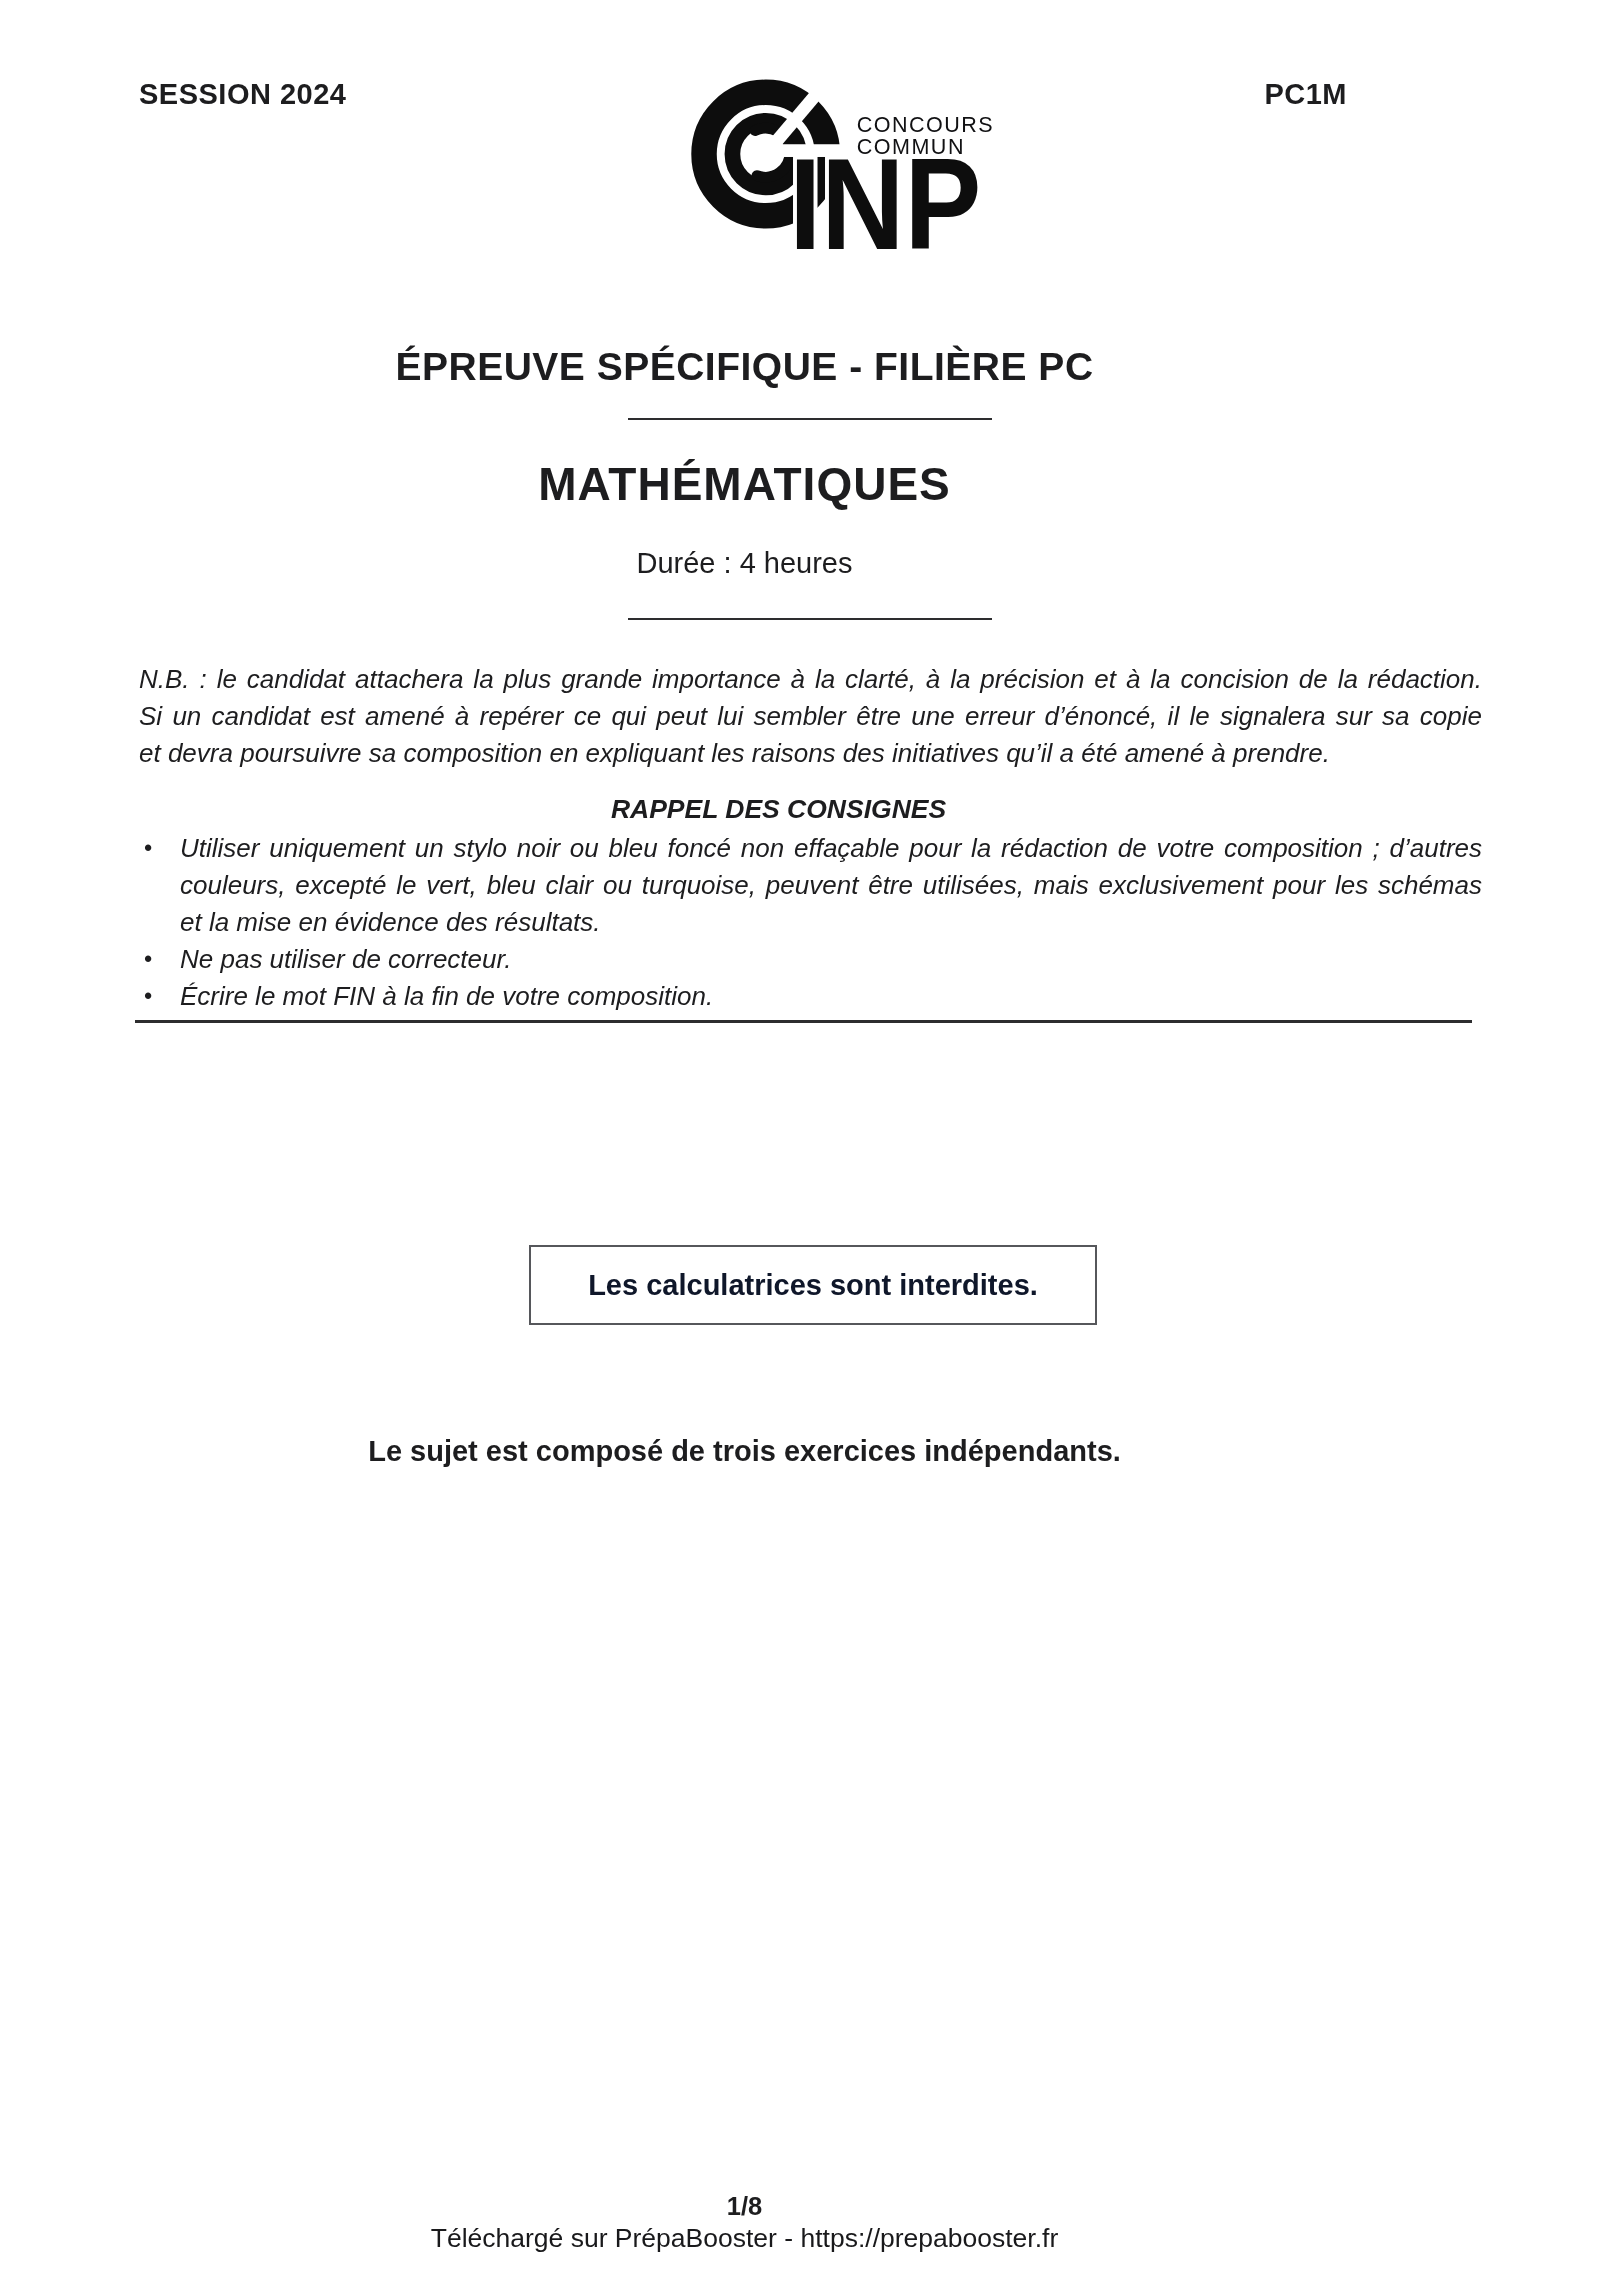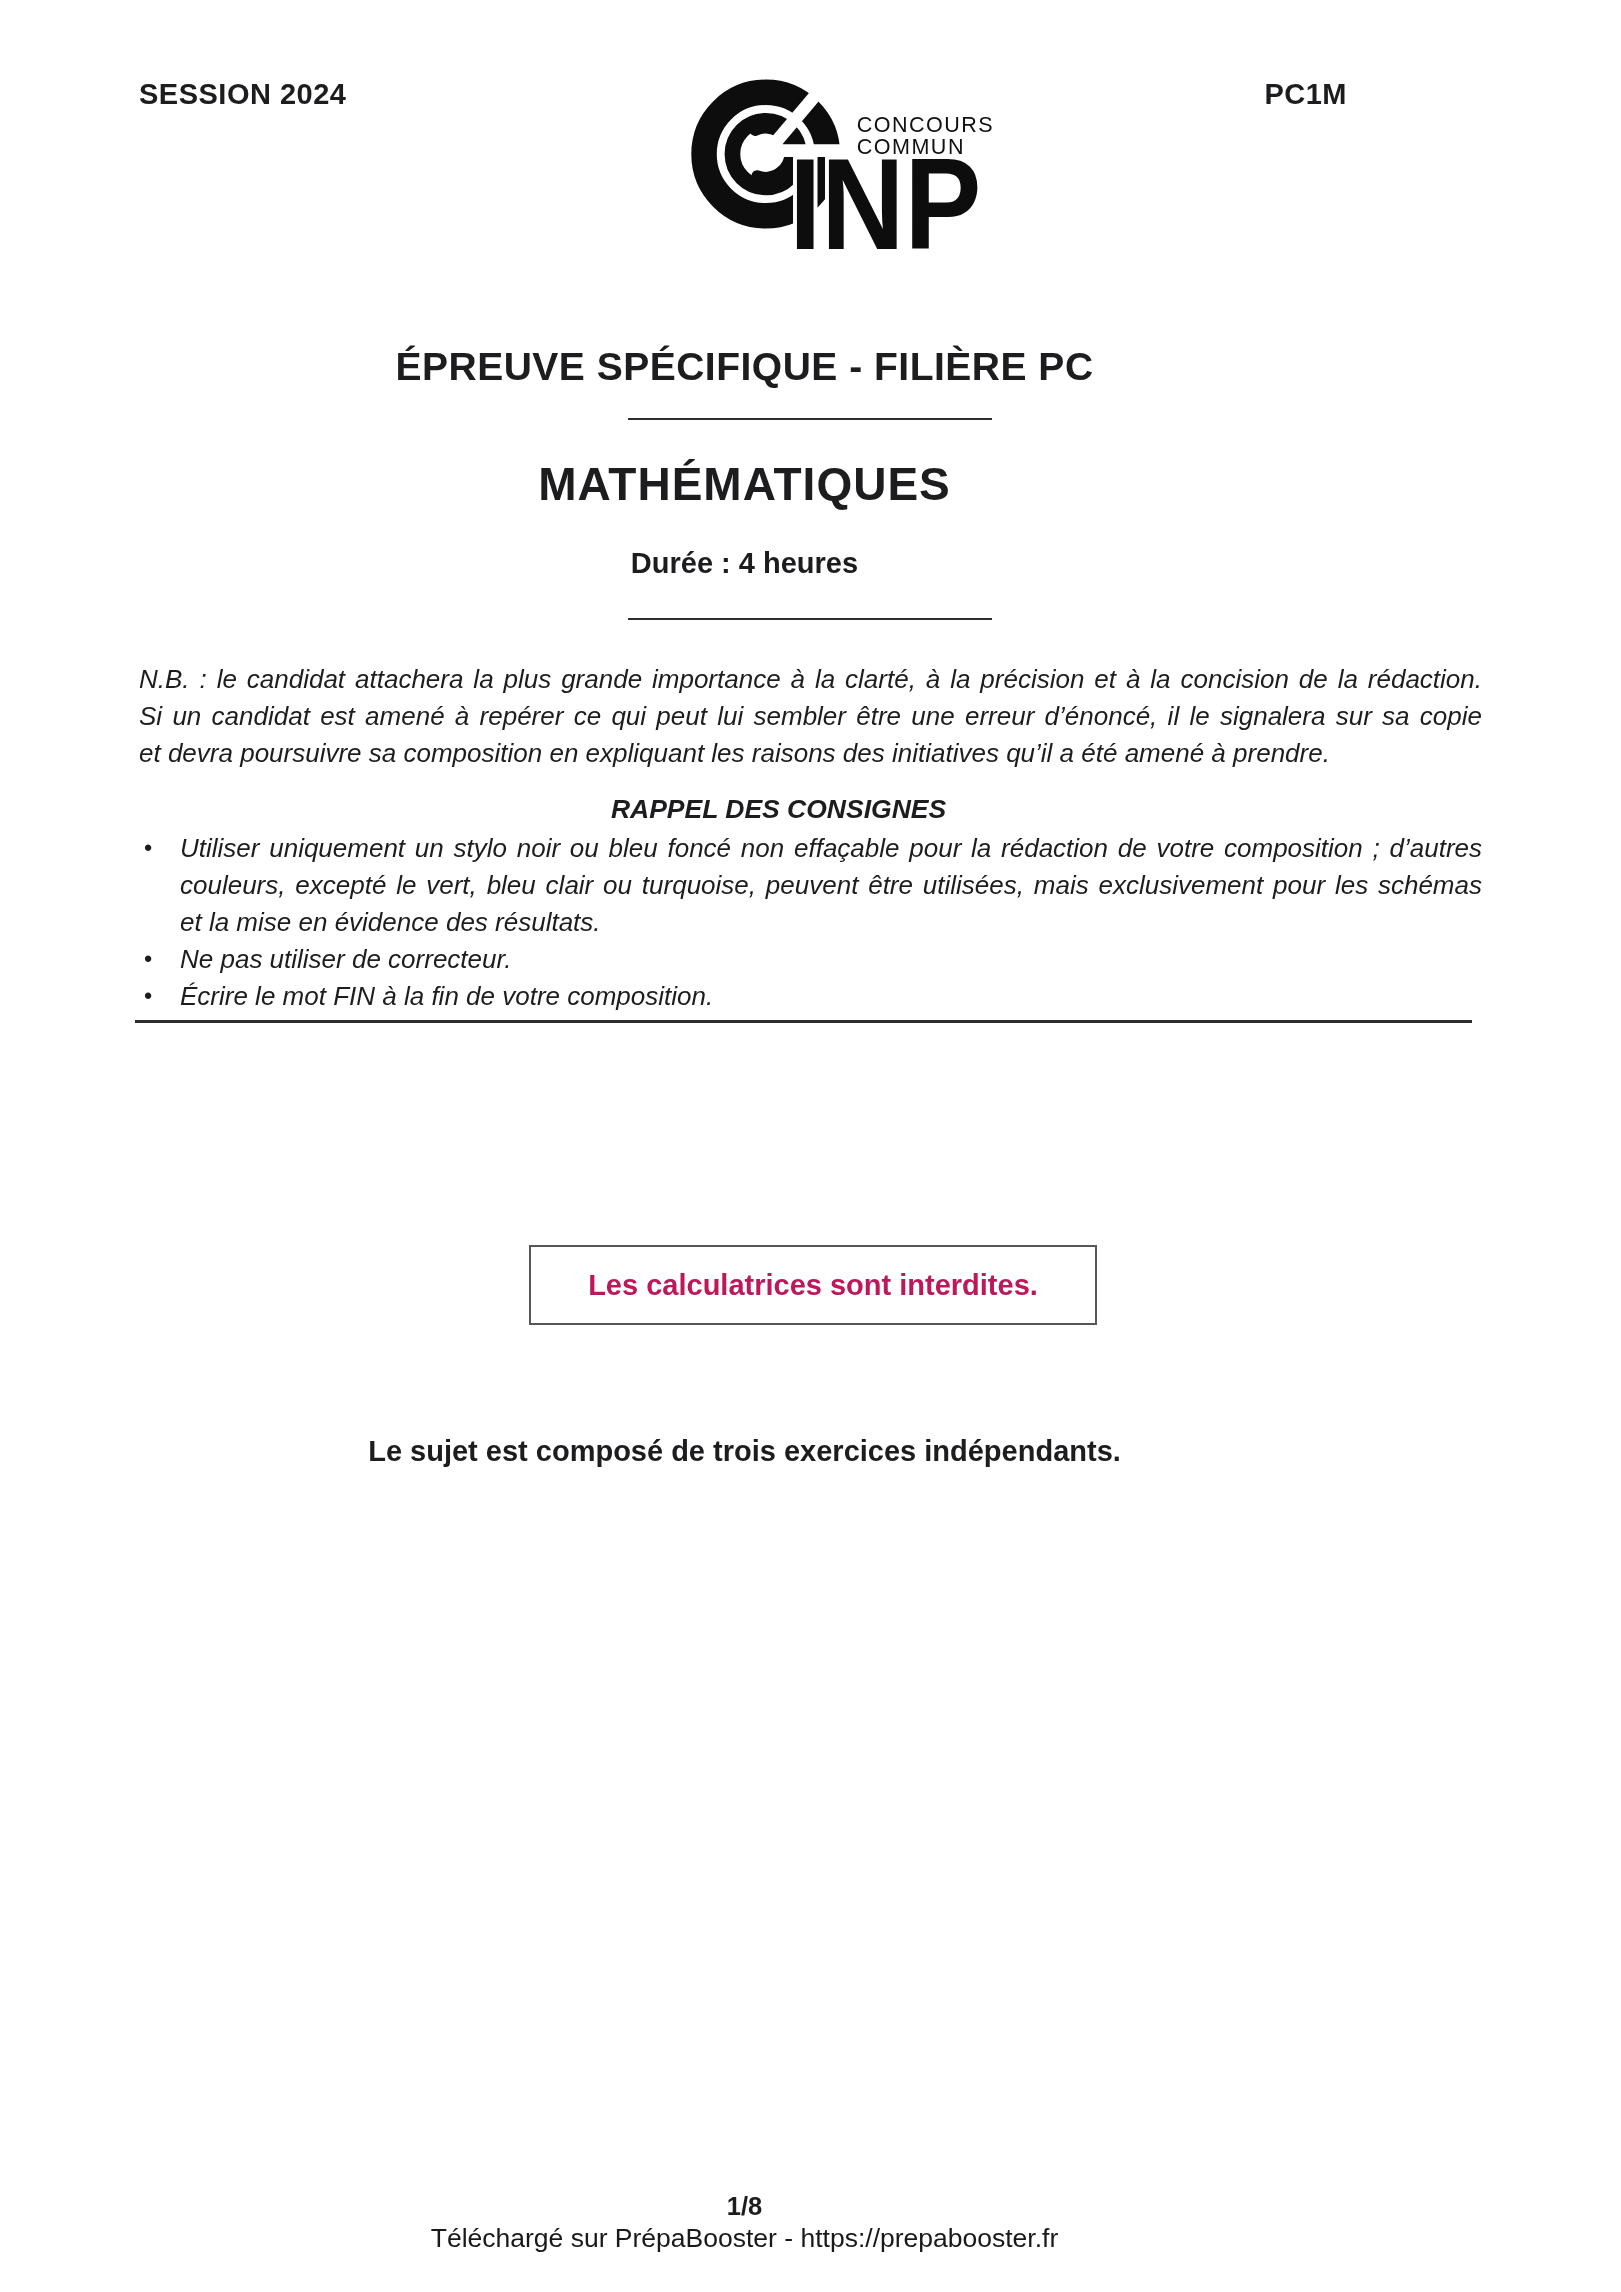--- a/index.html
+++ b/index.html
@@ -20,21 +20,21 @@
   .hdr-left  { left: 139px; }
   .hdr-right { right: 142px; }
 
   
   .logo-wrap { left: 657px; top: 51px; width: 335px; height: 210px; }
   .logo-wrap svg { display: block; }
 
   
   .title-exam     { top: 345px; font-size: 39px; font-weight: bold; letter-spacing: 0.5px; }
   .title-subject  { top: 457px; font-size: 46px; font-weight: bold; letter-spacing: 1px; }
-  .title-duration { top: 547px; font-size: 29px; font-weight: bold; }
+  .title-duration { top: 547px; font-size: 29px; font-weight: normal; }
 
   .divider-short {
     top: 418px; left: 628px; width: 364px; height: 0;
     border-top: 2.9px solid #2d2d2f;
   }
   .divider-short.second { top: 618px; }
   .divider-long {
     top: 1020px; left: 135px; width: 1337px; height: 0;
     border-top: 3.4px solid #2d2d2f;
   }
@@ -61,21 +61,21 @@
     content: "\2022";
     position: absolute; left: 4.9px; top: 0;
     font-size: 23.5px; line-height: 37px; font-style: normal;
   }
 
   
   .calc-box {
     top: 1245px; left: 529px; width: 568px; height: 80px;
     border: 2.9px solid #56575b;
     display: flex; align-items: center; justify-content: center;
-    font-size: 29px; font-weight: bold; color: #be185d;
+    font-size: 29px; font-weight: bold; color: #0f172a;
     box-sizing: border-box;
   }
 
   .sujet-note { top: 1435px; font-size: 29px; font-weight: bold; }
 
   
   .footer-page { top: 2192px; font-size: 25.5px; font-weight: bold; }
   .footer-dl   { top: 2223px; font-size: 26.5px; color: #19191b; }
 </style>
 </head>

